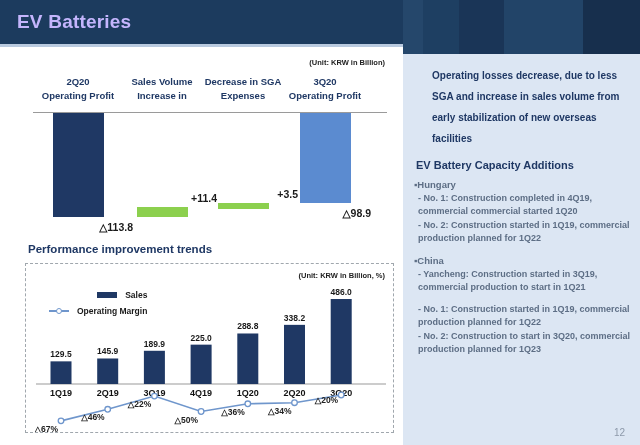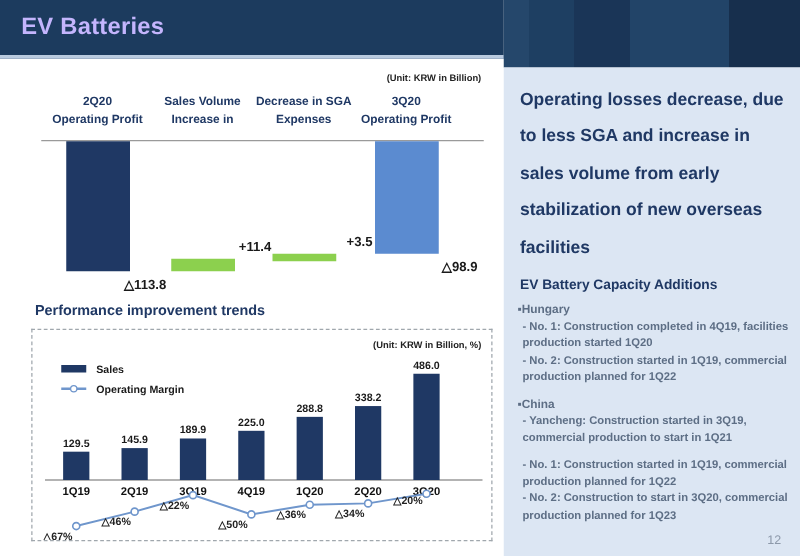--- a/index.html
+++ b/index.html
@@ -28,36 +28,36 @@
   .wf-bar{position:absolute;}
   .wf-val{position:absolute;width:110px;text-align:right;font-size:10.5px;
           font-weight:bold;color:#1a1a1a;}
 
   
   .tr-head{position:absolute;left:28px;top:243px;font-size:11.5px;font-weight:bold;color:#1f3864;}
   .tr-box{position:absolute;left:25px;top:263px;width:369px;height:170px;
           border:1px dashed #a0a7ad;box-sizing:border-box;background:#fff;}
   .tr-unit{position:absolute;right:8px;top:7px;font-size:7.5px;font-weight:bold;color:#222;}
   .tr-legend{position:absolute;left:23px;top:23px;}
-  .tr-leg-row{display:flex;align-items:center;height:16px;}
+  .tr-leg-row{display:flex;align-items:center;height:16px;justify-content:flex-end;}
   .tr-leg-swatch-bar{width:20px;height:6px;background:#1f3864;margin-right:8px;}
   .tr-leg-swatch-line{width:20px;height:2px;background:#6f96cc;margin-right:8px;position:relative;}
   .tr-leg-swatch-line::after{content:"";position:absolute;left:7px;top:-2px;width:4px;height:4px;
         border:1.3px solid #6f96cc;border-radius:50%;background:#fff;}
   .tr-leg-label{font-size:8.5px;font-weight:bold;color:#1a1a1a;}
   .tr-svg{position:absolute;left:0;top:0;width:367px;height:168px;}
   .svg-barval{font:bold 8.5px "Liberation Sans",sans-serif;fill:#1a1a1a;}
   .svg-cat{font:bold 9px "Liberation Sans",sans-serif;fill:#111;}
   .svg-pct{font:bold 8.5px "Liberation Sans",sans-serif;fill:#222;}
 
   
   .panel{position:absolute;left:403px;top:54px;width:237px;height:391px;
          background:#dce6f3;box-sizing:border-box;padding:10px 8px 6px 11px;}
-  .panel-summary{color:#1f3864;font-weight:bold;font-size:14px;line-height:2.1;
-                 margin:1px 2px 10px 2px;}
+  .panel-summary{color:#1f3864;font-weight:bold;font-size:10px;line-height:2.1;
+                 margin:1px 2px 10px 18px;}
   .cap-head{color:#1f3864;font-weight:bold;font-size:11px;margin:6px 0 7px 2px;}
   .region{margin-bottom:8px;}
   .region-name{font-size:9.5px;font-weight:bold;color:#5d6e85;line-height:1.45;}
   .region-item{font-size:9px;font-weight:bold;color:#5d6e85;line-height:1.5;padding-left:4px;}
   .page-num{position:absolute;right:15px;bottom:7px;font-size:10px;color:#8d99aa;}
 </style>
 </head>
 <body>
 
 <div class="slide">
@@ -87,21 +87,21 @@
           <div>Decrease in SGA</div>
           <div>Expenses</div>
         </div>
         <div class="wf-bar" style="left: 192.5px; top: 148.383px; width: 51px; height: 5.5px; background: rgb(140, 208, 78);"></div>
         <div class="wf-val" style="left: 163px; top: 133.383px;">+3.5</div>
         <div class="wf-col-head" style="left: 245px;">
           <div>3Q20</div>
           <div>Operating Profit</div>
         </div>
         <div class="wf-bar" style="left: 274.5px; top: 58px; width: 51px; height: 90.3831px; background: rgb(91, 139, 208);"></div>
-        <div class="wf-val" style="left: 247px; top: 152.383px;">△98.9</div>
+        <div class="wf-val" style="left: 236px; top: 152.383px;">△98.9</div>
       </div>
   </div>
 
   <div class="tr-head">Performance improvement trends</div>
   <div class="tr-box">
     <svg class="tr-svg" id="tr-svg" viewBox="0 0 367 168">
         <line x1="10" y1="120" x2="360" y2="120" stroke="#9a9a9a" stroke-width="1.2"></line>
         <rect x="24.5" y="97.35082304526749" width="21" height="22.64917695473251" fill="#1f3864"></rect>
         <text x="35" y="93.35082304526749" text-anchor="middle" class="svg-barval">129.5</text>
         <text x="35" y="132" text-anchor="middle" class="svg-cat">1Q19</text>
@@ -151,21 +151,21 @@
       </div>
     </div>
   </div>
 
   <div class="panel">
     <div class="panel-summary">Operating losses decrease, due to less SGA and increase in sales volume from early stabilization of new overseas facilities</div>
     <div class="cap-head">EV Battery Capacity Additions</div>
     <div id="regions">
         <div class="region">
           <div class="region-name">▪Hungary</div>
-          <div class="region-item">- No. 1: Construction completed in 4Q19, facilities production started 1Q20</div>
+          <div class="region-item">- No. 1: Construction completed in 4Q19, commercial commercial started 1Q20</div>
           <div class="region-item">- No. 2: Construction started in 1Q19, commercial production planned for 1Q22</div>
         </div>
         <div class="region">
           <div class="region-name">▪China</div>
           <div class="region-item">- Yancheng: Construction started in 3Q19, commercial production to start in 1Q21</div>
         </div>
         <div class="region">
           <div class="region-item">- No. 1: Construction started in 1Q19, commercial production planned for 1Q22</div>
           <div class="region-item">- No. 2: Construction to start in 3Q20, commercial production planned for 1Q23</div>
         </div>

